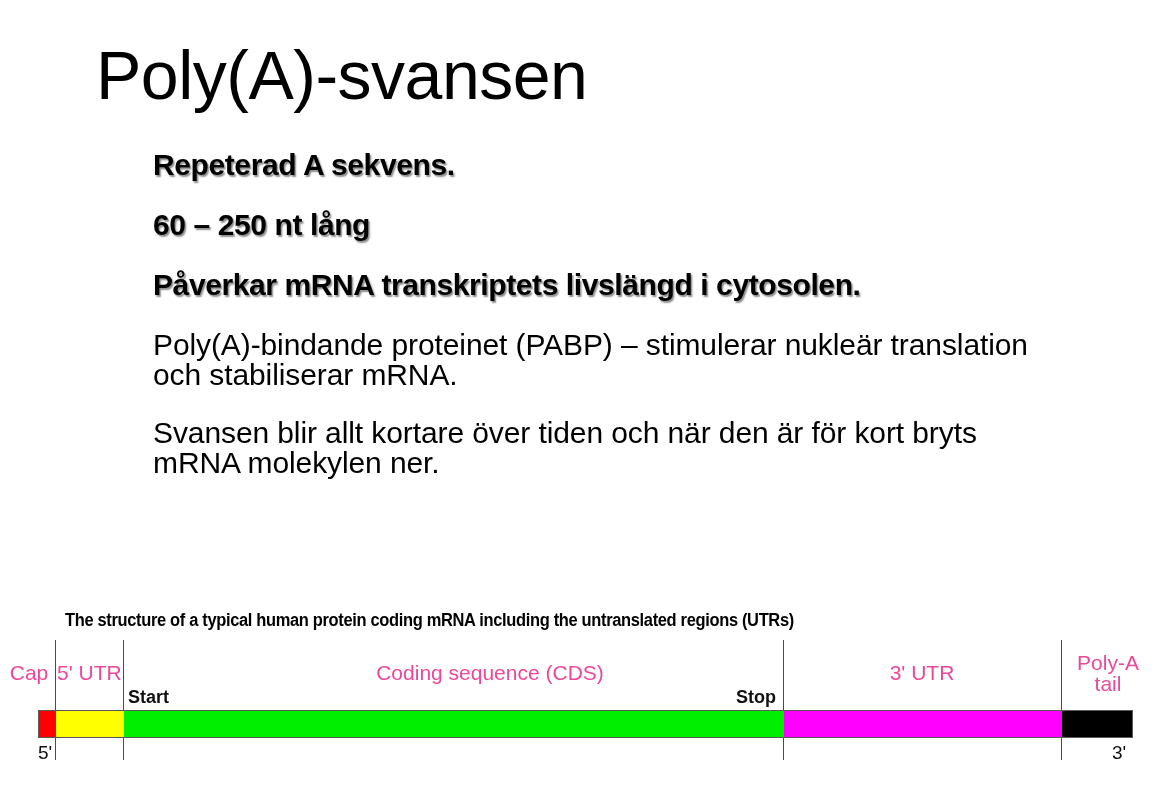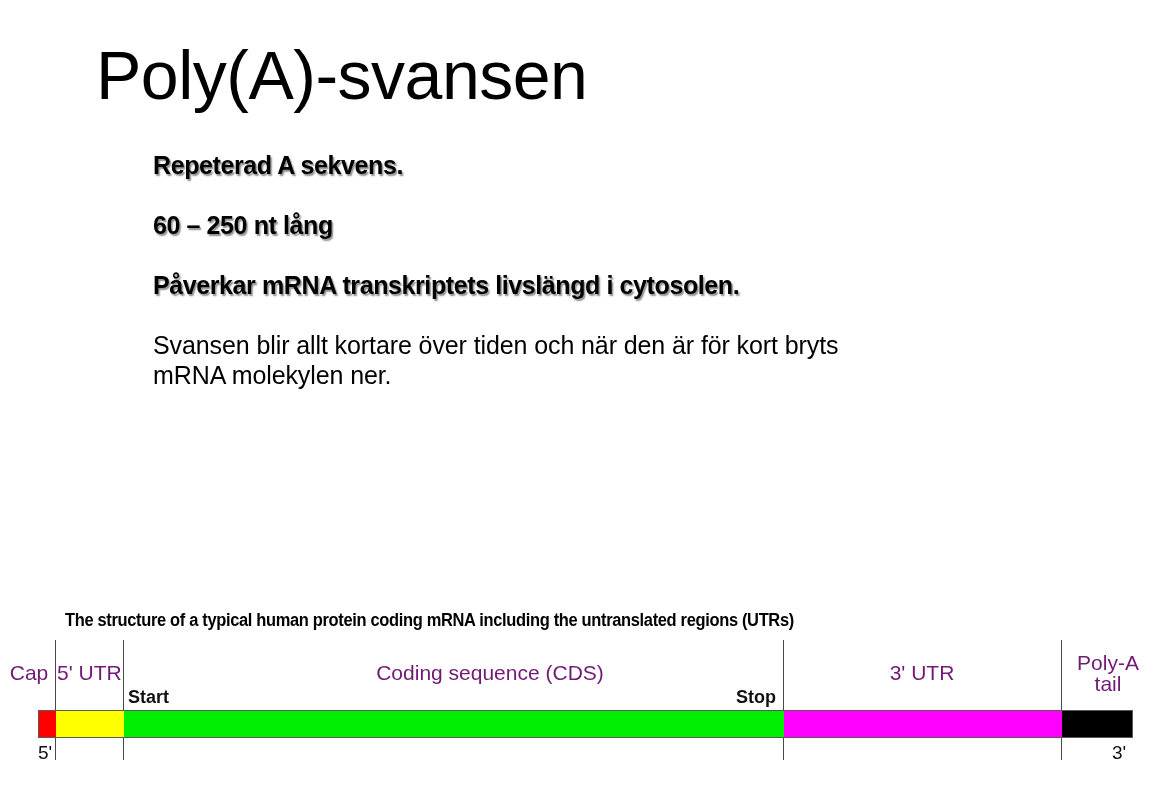--- a/index.html
+++ b/index.html
@@ -30,21 +30,21 @@
   }
 
   
   #body-text {
     position: absolute;
     left: 153px;
     top: 150px;
     width: 880px;
   }
   .para {
-    font-size: 25px;
+    font-size: 30px;
     line-height: 30px;
     color: #000000;
     margin: 0 0 30px 0;
     letter-spacing: -0.1px;
   }
   .para.strong {
     font-weight: 700;
     text-shadow: 1.5px 1.5px 1.6px rgba(120,120,120,0.85);
     letter-spacing: -0.4px;
   }
@@ -83,21 +83,21 @@
     width: 1px;
     height: 120px;
     background: #4a4a4a;
   }
 
   
   .region-label {
     position: absolute;
     font-size: 21px;
     font-weight: 400;
-    color: #701a75;
+    color: #ec4899;
     white-space: nowrap;
     text-align: center;
     line-height: 22px;
   }
 
   
   .site-label {
     position: absolute;
     font-size: 18px;
     font-weight: 700;
@@ -140,20 +140,24 @@
   </p>
 
   <p class="para strong">
     <span class="ln">60 – 250 nt lång</span>
   </p>
 
   <p class="para strong">
     <span class="ln">Påverkar mRNA transkriptets livslängd i cytosolen.</span>
   </p>
 
+  <p class="para plain">
+    <span class="ln">Poly(A)-bindande proteinet (PABP) – stimulerar nukleär translation</span>
+    <span class="ln">och stabiliserar mRNA.</span>
+  </p>
 
   <p class="para plain">
     <span class="ln">Svansen blir allt kortare över tiden och när den är för kort bryts</span>
     <span class="ln">mRNA molekylen ner.</span>
   </p>
 
 </div>
 
 <div id="diagram">
 

